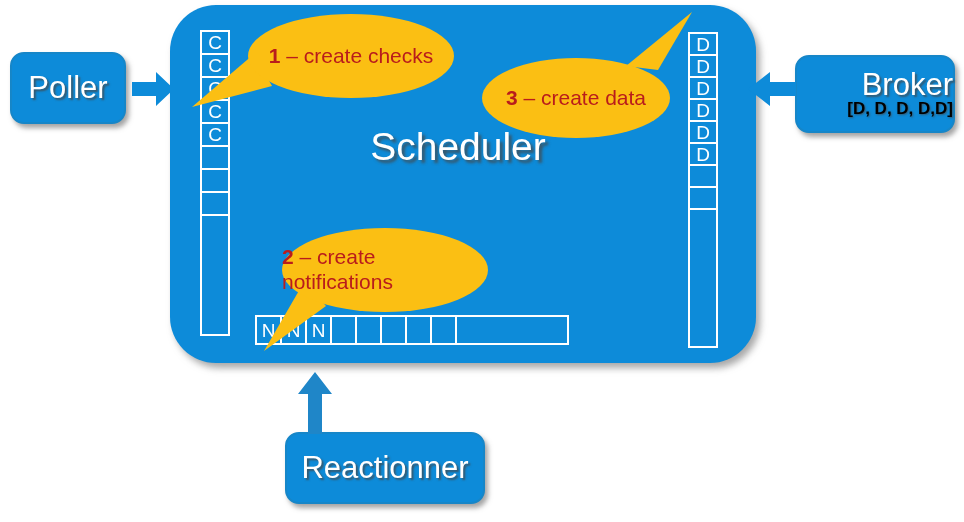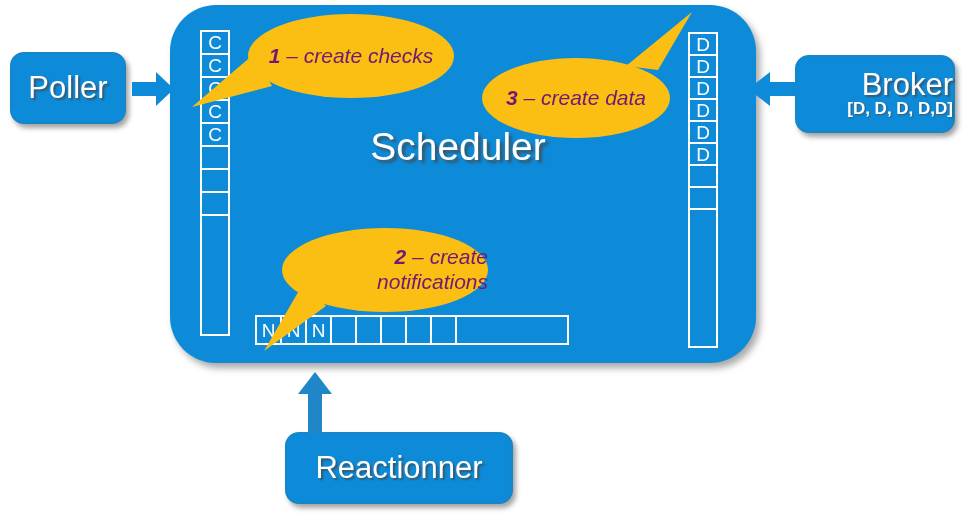--- a/index.html
+++ b/index.html
@@ -40,29 +40,29 @@
   .node .node-title {
     font-size: 31px;
     line-height: 1.05;
     color: #ffffff;
     text-shadow: 2px 2px 2px rgba(70,70,70,0.75);
     white-space: nowrap;
   }
   .node .node-sub {
     font-size: 17px;
     font-weight: bold;
-    color: #ffffff;
+    color: #000000;
     text-shadow: 1px 1px 2px rgba(70,70,70,0.7);
     white-space: nowrap;
     margin-top: -2px;
   }
 
   #poller-node   { left: 10px;  top: 52px;  width: 116px; height: 72px; }
   #broker-node   { left: 795px; top: 55px;  width: 160px; height: 78px; align-items: flex-end; }
-  #reactionner-node { left: 285px; top: 432px; width: 228px; height: 72px; }
+  #reactionner-node { left: 285px; top: 432px; width: 200px; height: 72px; }
 
   
   #scheduler-panel {
     position: absolute;
     left: 170px;
     top: 5px;
     width: 586px;
     height: 358px;
     box-sizing: border-box;
     background: #0d8bd9;
@@ -140,25 +140,24 @@
     position: absolute;
     left: 0;
     top: 0;
     width: 100%;
     height: 100%;
     background: #fbbf13;
     border-radius: 50% / 50%;
     display: flex;
     align-items: center;
     justify-content: center;
-    text-align: right;
-    color: #701a75;
+    text-align: left;
+    color: #b91c1c;
     font-size: 21px;
     line-height: 1.18;
-    font-style: italic;
   }
   .bubble .bubble-body b { font-weight: bold; }
   .bubble .tail {
     position: absolute;
     overflow: visible;
   }
 
   #bubble-1 { left: 248px; top: 14px;  width: 206px; height: 84px; }
   #bubble-2 { left: 282px; top: 228px; width: 206px; height: 84px; }
   #bubble-3 { left: 482px; top: 58px;  width: 188px; height: 80px; }

